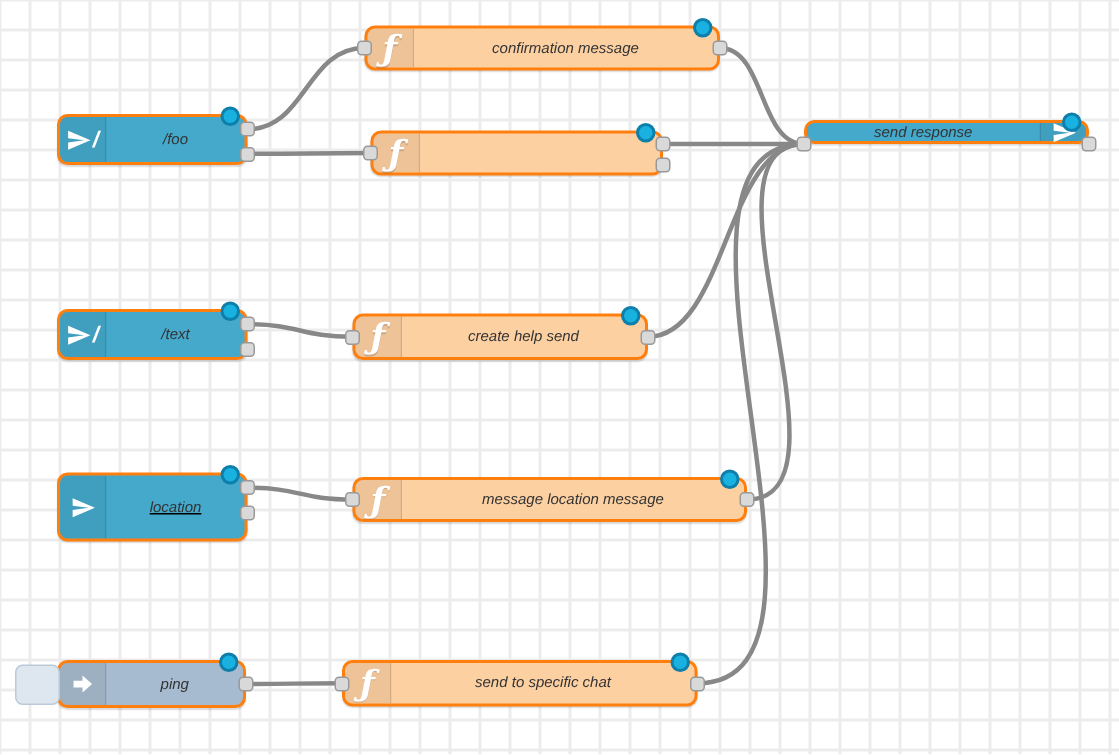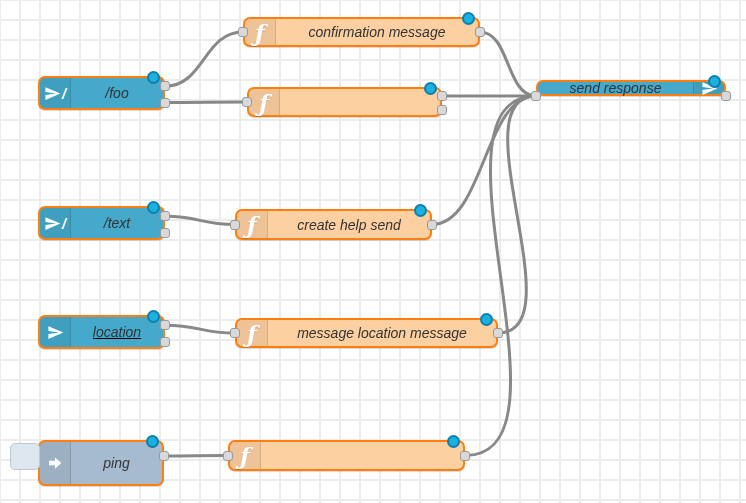--- a/index.html
+++ b/index.html
@@ -23,21 +23,21 @@
     border-radius:7px;
     box-sizing:border-box;
     box-shadow:0 1px 1px rgba(0,0,0,0.15);
     display:flex;
     align-items:center;
   }
   .node-label{
     flex:1;
     text-align:center;
     font-style:italic;
-    font-size:14px;
+    font-size:10px;
     color:#333333;
     white-space:nowrap;
     overflow:hidden;
     padding:0 4px;
   }
   .icon-region{
     align-self:stretch;
     width:30px;
     flex:0 0 30px;
     display:flex;
@@ -152,53 +152,54 @@
       </div>
       <div class="node" style="left: 235px; top: 209px; width: 197px; height: 31px; background: rgb(253, 208, 162);">
         <div class="icon-region left">
           <span class="fn-glyph">ƒ</span>
         </div>
         <span class="node-label">create help send</span>
         <div class="port" style="left: -7px; top: 8.5px;"></div>
         <div class="port" style="right: -7px; top: 8.5px;"></div>
         <div class="changed-dot"></div>
       </div>
-      <div class="node" style="left: 38px; top: 315px; width: 127px; height: 34px; background: rgb(69, 169, 203); text-decoration: underline;">
+      <div class="node" style="left: 38px; top: 315px; width: 127px; height: 46px; background: rgb(69, 169, 203); text-decoration: underline;">
         <div class="icon-region left">
           <svg width="17" height="17" viewBox="0 0 24 24">
             <path fill="#ffffff" d="M2 21l21-9L2 3v7l15 2-15 2z"></path>
           </svg>
         </div>
         <span class="node-label">location</span>
         <div class="port" style="right: -7px; top: 3.2px;"></div>
         <div class="port" style="right: -7px; top: 19.52px;"></div>
         <div class="changed-dot"></div>
       </div>
       <div class="node" style="left: 235px; top: 318px; width: 263px; height: 30px; background: rgb(253, 208, 162);">
         <div class="icon-region left">
           <span class="fn-glyph">ƒ</span>
         </div>
         <span class="node-label">message location message</span>
         <div class="port" style="left: -7px; top: 8px;"></div>
         <div class="port" style="right: -7px; top: 8px;"></div>
         <div class="changed-dot"></div>
       </div>
-      <div class="node" style="left: 38px; top: 440px; width: 126px; height: 46px; background: rgb(166, 187, 207);">
+      <div class="node" style="left: 38px; top: 440px; width: 126px; height: 32px; background: rgb(166, 187, 207);">
         <div class="inject-button"></div>
         <div class="icon-region left">
           <svg width="18" height="18" viewBox="0 0 24 24">
             <path fill="#ffffff" d="M4 9h8V4.5L20.5 12 12 19.5V15H4z"></path>
           </svg>
         </div>
         <span class="node-label">ping</span>
         <div class="port" style="right: -7px; top: 9px;"></div>
         <div class="changed-dot"></div>
       </div>
       <div class="node" style="left: 228px; top: 440px; width: 237px; height: 31px; background: rgb(253, 208, 162);">
         <div class="icon-region left">
           <span class="fn-glyph">ƒ</span>
         </div>
+        <span class="node-label">send to specific chat</span>
         <div class="port" style="left: -7px; top: 8.5px;"></div>
         <div class="port" style="right: -7px; top: 8.5px;"></div>
         <div class="changed-dot"></div>
       </div>
     </div>
 </div>
 
 </body></html>

